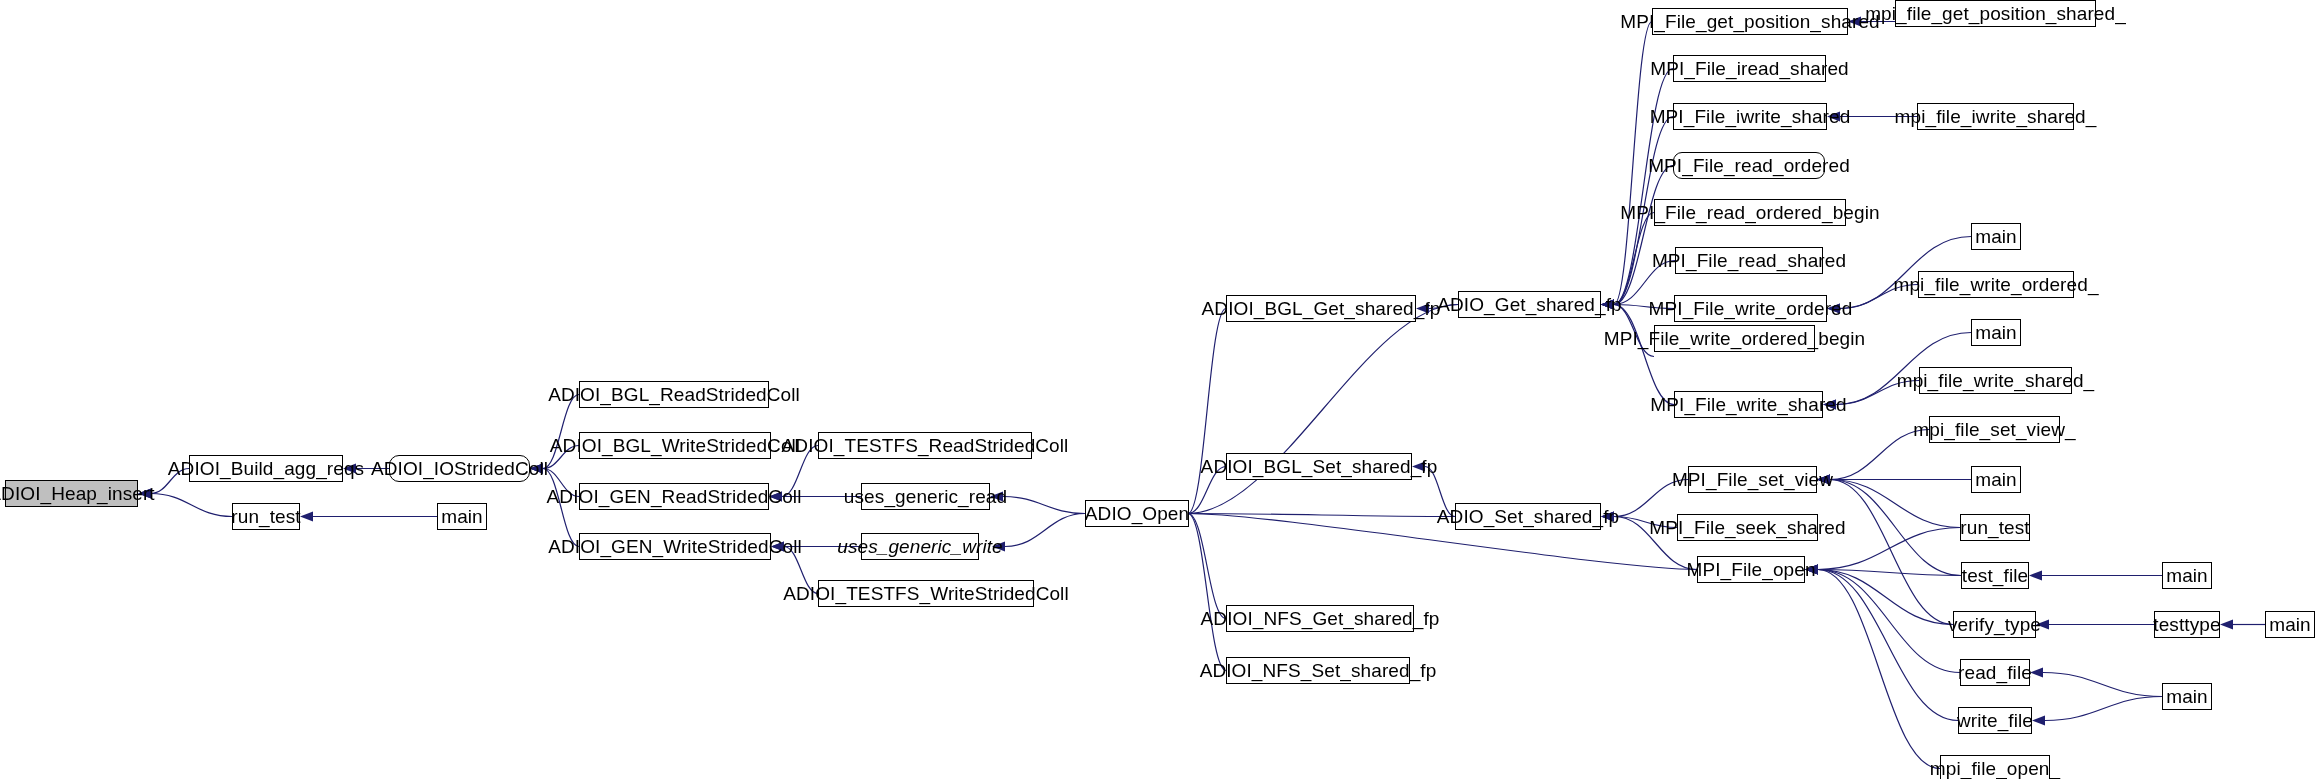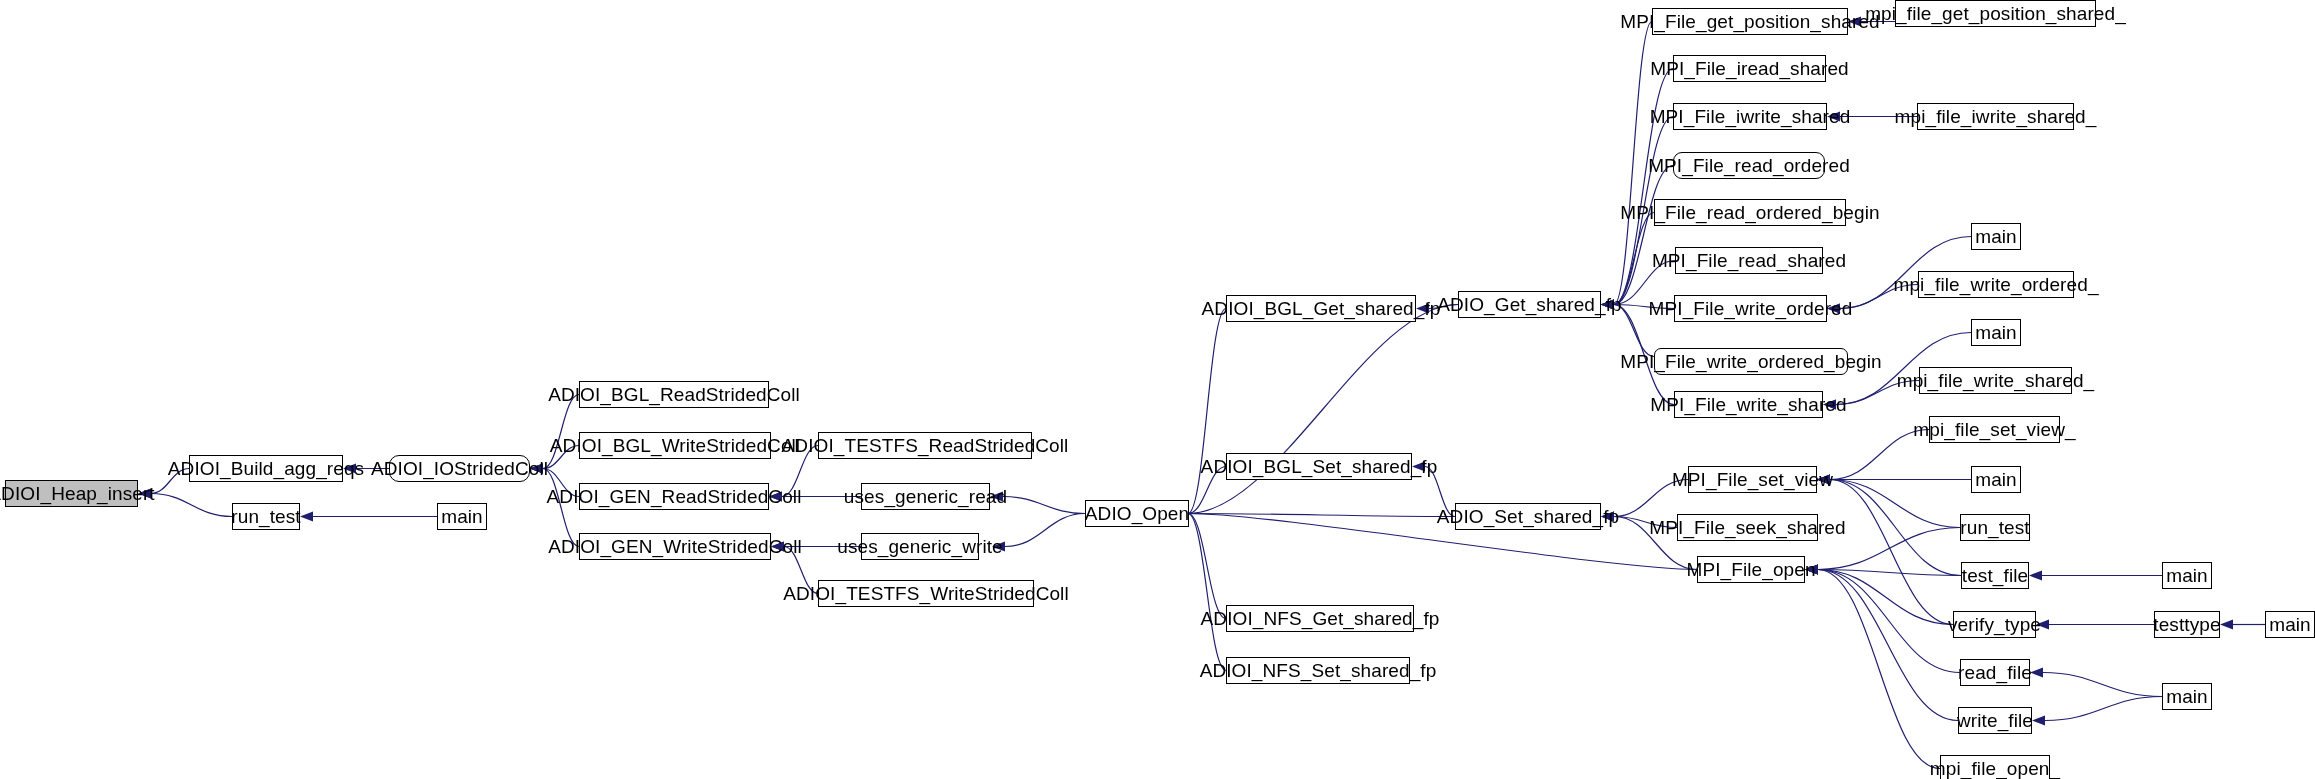--- a/index.html
+++ b/index.html
@@ -149,37 +149,37 @@
       <div class="node" style="left: 189px; top: 455px; width: 154px;">ADIOI_Build_agg_reqs</div>
       <div class="node" style="left: 232px; top: 503px; width: 68px;">run_test</div>
       <div class="node" style="left: 389px; top: 455px; width: 141px; border-radius: 10px;">ADIOI_IOStridedColl</div>
       <div class="node" style="left: 437px; top: 503px; width: 50px;">main</div>
       <div class="node" style="left: 579px; top: 381px; width: 190px;">ADIOI_BGL_ReadStridedColl</div>
       <div class="node" style="left: 579px; top: 432px; width: 192px;">ADIOI_BGL_WriteStridedColl</div>
       <div class="node" style="left: 579px; top: 483px; width: 190px;">ADIOI_GEN_ReadStridedColl</div>
       <div class="node" style="left: 579px; top: 533px; width: 192px;">ADIOI_GEN_WriteStridedColl</div>
       <div class="node" style="left: 818px; top: 432px; width: 214px;">ADIOI_TESTFS_ReadStridedColl</div>
       <div class="node" style="left: 861px; top: 483px; width: 129px;">uses_generic_read</div>
-      <div class="node" style="left: 861px; top: 533px; width: 118px;">uses_generic_write</div>
+      <div class="node" style="left: 861px; top: 533px; width: 118px; font-style: italic;">uses_generic_write</div>
       <div class="node" style="left: 818px; top: 580px; width: 216px;">ADIOI_TESTFS_WriteStridedColl</div>
       <div class="node" style="left: 1085px; top: 500px; width: 104px;">ADIO_Open</div>
       <div class="node" style="left: 1226px; top: 295px; width: 190px;">ADIOI_BGL_Get_shared_fp</div>
       <div class="node" style="left: 1226px; top: 453px; width: 186px;">ADIOI_BGL_Set_shared_fp</div>
       <div class="node" style="left: 1226px; top: 605px; width: 188px;">ADIOI_NFS_Get_shared_fp</div>
       <div class="node" style="left: 1226px; top: 657px; width: 184px;">ADIOI_NFS_Set_shared_fp</div>
       <div class="node" style="left: 1458px; top: 291px; width: 143px;">ADIO_Get_shared_fp</div>
       <div class="node" style="left: 1455px; top: 503px; width: 146px;">ADIO_Set_shared_fp</div>
       <div class="node" style="left: 1652px; top: 8px; width: 196px;">MPI_File_get_position_shared</div>
       <div class="node" style="left: 1673px; top: 55px; width: 153px;">MPI_File_iread_shared</div>
       <div class="node" style="left: 1673px; top: 103px; width: 154px;">MPI_File_iwrite_shared</div>
       <div class="node" style="left: 1673px; top: 152px; width: 152px; border-radius: 9px;">MPI_File_read_ordered</div>
       <div class="node" style="left: 1654px; top: 199px; width: 192px;">MPI_File_read_ordered_begin</div>
       <div class="node" style="left: 1675px; top: 247px; width: 148px;">MPI_File_read_shared</div>
       <div class="node" style="left: 1674px; top: 295px; width: 153px;">MPI_File_write_ordered</div>
-      <div class="node" style="left: 1654px; top: 348px; width: 194px; border-radius: 7px;">MPI_File_write_ordered_begin</div>
+      <div class="node" style="left: 1654px; top: 325px; width: 161px;">MPI_File_write_ordered_begin</div>
       <div class="node" style="left: 1674px; top: 391px; width: 149px;">MPI_File_write_shared</div>
       <div class="node" style="left: 1688px; top: 466px; width: 129px;">MPI_File_set_view</div>
       <div class="node" style="left: 1677px; top: 514px; width: 141px;">MPI_File_seek_shared</div>
       <div class="node" style="left: 1697px; top: 556px; width: 108px;">MPI_File_open</div>
       <div class="node" style="left: 1895px; top: 0; width: 201px;">mpi_file_get_position_shared_</div>
       <div class="node" style="left: 1917px; top: 103px; width: 157px;">mpi_file_iwrite_shared_</div>
       <div class="node" style="left: 1971px; top: 223px; width: 50px;">main</div>
       <div class="node" style="left: 1918px; top: 271px; width: 156px;">mpi_file_write_ordered_</div>
       <div class="node" style="left: 1971px; top: 319px; width: 50px;">main</div>
       <div class="node" style="left: 1919px; top: 367px; width: 153px;">mpi_file_write_shared_</div>

